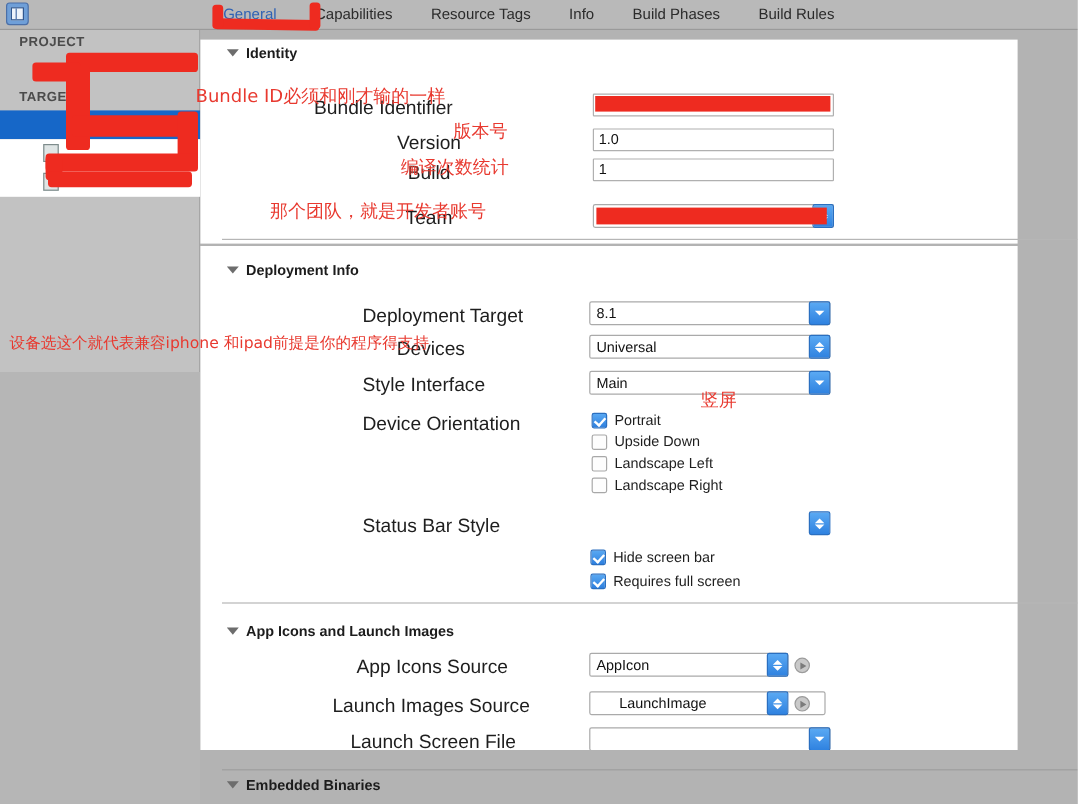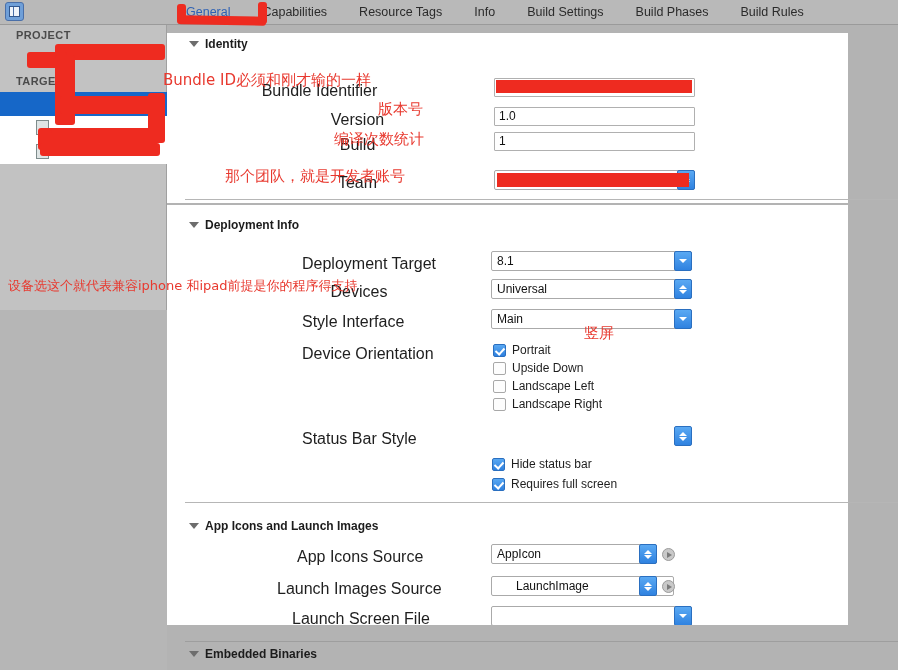--- a/index.html
+++ b/index.html
@@ -407,21 +407,21 @@
     </div>
 
     <div class="field-label" style="left:135px; top:406px; width:100px;">Status Bar Style</div>
     <div class="popup-btn" style="left:507px; top:402px;">
       <span class="chev chev-up"></span>
       <span class="chev chev-down"></span>
     </div>
 
     <div class="checkrow" style="left:325px; top:433px;">
       <span class="cb checked"></span>
-      <span>Hide status bar</span>
+      <span>Hide screen bar</span>
     </div>
     <div class="checkrow" style="left:325px; top:453px;">
       <span class="cb checked"></span>
       <span>Requires full screen</span>
     </div>
 
     <div class="section-sep" style="top:478px;"></div>
     <div class="section-head" style="top:495px;">
       <span class="disclosure" style="left:0; top:4px;"></span>
       <span class="head-text" style="left:16px; top:0;">App Icons and Launch Images</span>
@@ -429,21 +429,21 @@
 
     <div class="field-label" style="left:130px; top:524px; width:105px;">App Icons Source</div>
     <div class="combo" style="left:324px; top:520px; width:166px;">AppIcon</div>
     <div class="popup-btn" style="left:472px; top:520px;">
       <span class="chev chev-up"></span>
       <span class="chev chev-down"></span>
     </div>
     <div class="round-btn" style="left:495px; top:524px;"></div>
 
     <div class="field-label" style="left:110px; top:556px; width:125px;">Launch Images Source</div>
-    <div class="combo" style="left:324px; top:552px; width:183px;padding-left:24px;">LaunchImage</div>
+    <div class="combo" style="left:324px; top:552px; width:197px;padding-left:24px;">LaunchImage</div>
     <div class="popup-btn" style="left:472px; top:552px;">
       <span class="chev chev-up"></span>
       <span class="chev chev-down"></span>
     </div>
     <div class="round-btn" style="left:495px; top:556px;"></div>
 
     <div class="field-label" style="left:125px; top:586px; width:110px;">Launch Screen File</div>
     <div class="combo" style="left:324px; top:582px; width:201px;"></div>
     <div class="popup-btn" style="left:507px; top:582px;">
       <span class="chev chev-down"></span>
@@ -460,21 +460,20 @@
 
   <div class="topbar">
     <div class="nav-toggle">
       <span class="inner"></span>
     </div>
     <div class="tabs">
       <div class="tab active">General</div>
       <div class="tab">Capabilities</div>
       <div class="tab">Resource Tags</div>
       <div class="tab">Info</div>
-      <div class="tab">Build Settings</div>
       <div class="tab">Build Phases</div>
       <div class="tab">Build Rules</div>
     </div>
   </div>
 
   <div class="scribble scribble-r" style="left:178px; top:16px; width:88px; height:9px; transform:rotate(1deg);"></div>
   <div class="scribble scribble-r" style="left:177px; top:4px; width:9px; height:20px;"></div>
   <div class="scribble scribble-r" style="left:258px; top:2px; width:9px; height:22px;"></div>
 
   <div class="scribble scribble-r" style="left:55px; top:44px; width:110px; height:16px;"></div>

